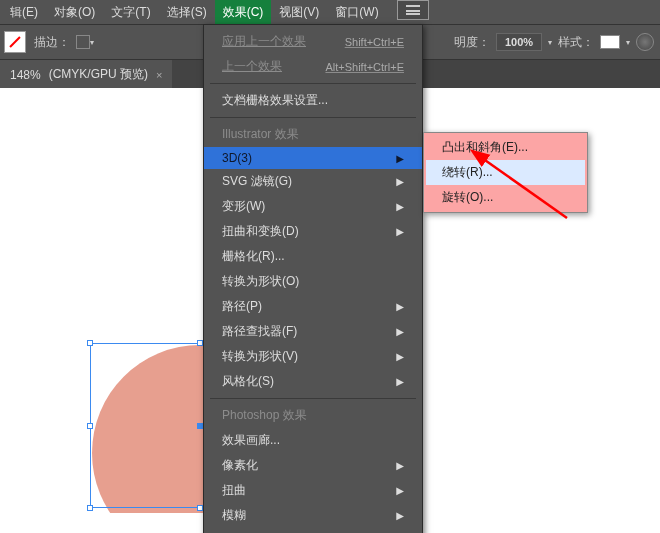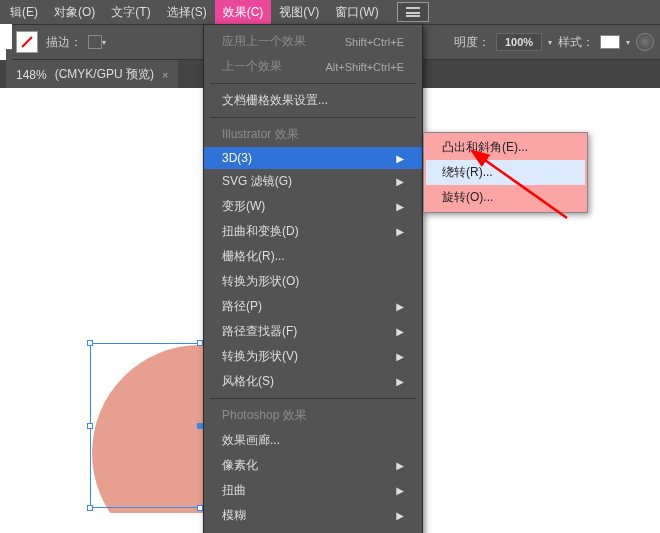--- a/index.html
+++ b/index.html
@@ -1,51 +1,51 @@
 <!DOCTYPE html>
 <html><head>
 <meta charset="utf-8">
 <style>
   * { margin: 0; padding: 0; box-sizing: border-box; font-family: "Microsoft YaHei", sans-serif; }
   body { width: 660px; height: 533px; background: #fff; overflow: hidden; position: relative; }
   .app { position: absolute; top: 0; left: 0; width: 660px; height: 533px; }
-  .menubar { height: 24px; background: #535353; display: flex; align-items: center; color: #ddd; font-size: 12px; padding-left: 2px; }
+  .menubar { height: 24px; background: #535353; display: flex; color: #ddd; font-size: 12px; padding-left: 2px; }
   .menubar .menu-item { padding: 4px 8px; cursor: pointer; }
-  .menubar .menu-item.open { background: #ec4899; color: #fff; }
+  .menubar .menu-item.open { background: #15803d; color: #fff; }
   .menubar .sep-box { width: 32px; height: 20px; margin-left: 10px; border: 1px solid #999; background: #4a4a4a; display: flex; align-items: center; justify-content: center; }
   .menubar .icon-lines { display: inline-block; width: 14px; height: 10px; border-top: 2px solid #ccc; border-bottom: 2px solid #ccc; position: relative; }
   .menubar .icon-lines::after { content:""; position:absolute; top:3px; left:0; width:14px; height:2px; background:#ccc;}
-  .toolbar { height: 36px; background: #535353; border-top: 1px solid #333; border-bottom: 1px solid #333; display: flex; align-items: center; color:#ccc; font-size:12px; padding-left:4px; position:relative;margin-left:12px;}
+  .toolbar { height: 36px; background: #535353; border-top: 1px solid #333; border-bottom: 1px solid #333; display: flex; align-items: center; color:#ccc; font-size:12px; padding-left:4px; position:relative;}
   .circle-swatch { width:22px; height:22px; border:1px solid #999; background:#fff; display:flex; align-items:center; justify-content:center; margin-right:8px;}
   .circle-swatch::after{content:""; width:14px; height:2px; background:red; transform:rotate(-45deg);}
   .toolbar-lbl{white-space:nowrap;}
   .stroke-sub{ width:14px;height:14px; border:1px solid #888; margin-left:6px; display:inline-block;}
   .toolbar-right{position:absolute; right:6px; top:0; height:100%; display:flex; align-items:center; gap:6px;}
   .opacity-field{background:#4a4a4a; border:1px solid #666; color:#ddd; width:46px; text-align:center; font-size:11px; height:18px; display:inline-flex;align-items:center; justify-content:center;font-weight:bold;}
   .swatch{width:20px;height:14px; background:#fff; border:1px solid #888;}
   .caret{font-size:8px; color:#ccc;}
   .glyph-bullet{width:18px;height:18px; border:1px solid #888; border-radius:50%; background:radial-gradient(circle, #777, #444);}
   .tabbar { height: 28px; background: #434343; display: flex; align-items: center; }
-  .tab { background: #535353; color:#ddd; font-size:12px; padding: 16px 10px; display:flex; align-items:center; gap:8px; margin-left:6px; border-top:1px solid #666;}
+  .tab { background: #535353; color:#ddd; font-size:12px; padding: 16px 10px; display:flex; align-items:center; gap:8px; border-top:1px solid #666;}
   .tab .x{font-size:11px; color:#aaa;}
   .canvas { position:absolute; top:88px; left:0; width:660px; height:445px; background:#fff;}
   .circle-wrap{ position:absolute; top:255px; left:90px; width:220px; height:172px; }
   .circle{ position:absolute; top:2px; left:2px; width:216px; height:216px; border-radius:50%; background:#e79f8f;}
   .mask{position:absolute; top:170px; left:0; width:220px; height:60px; background:#fff;}
   .sel-box{position:absolute; top:0; left:0; width:219px; height:165px; border:1px solid #3b8af0;}
   .handle{position:absolute; width:6px; height:6px; background:#fff; border:1px solid #3b8af0;}
   .h-tl{top:-4px; left:-4px;} .h-tm{top:-4px; left:50%; margin-left:-3px;} .h-tr{top:-4px; right:-4px;}
   .h-ml{top:50%; margin-top:-3px; left:-4px;} .h-mr{top:50%; margin-top:-3px; right:-4px;}
   .h-bl{bottom:-4px; left:-4px;} .h-bm{bottom:-4px; left:50%; margin-left:-3px;} .h-br{bottom:-4px; right:-4px;}
   .center-dot{position:absolute; top:50%; left:50%; width:6px;height:6px; margin:-3px 0 0 -3px; background:#3b8af0;}
   
   .dropdown{position:absolute; top:24px; left:203px; width:220px; background:#535353; border:1px solid #2a2a2a; box-shadow:2px 2px 6px rgba(0,0,0,0.5); z-index:10; color:#ddd; font-size:12px; padding:4px 0;}
   .dd-item{padding:4px 18px; display:flex; justify-content:space-between; align-items:center; position:relative;}
-  .dd-item.disabled{color:#8c8c8c;}
-  .dd-item.hover{background:#2f72d9; color:#fef9c3;}
+  .dd-item.disabled{color:#8c8c8c;text-decoration:underline;}
+  .dd-item.hover{background:#2f72d9; color:#0f172a;}
   .dd-sep{height:1px; background:#3a3a3a; margin:4px 6px;}
   .dd-header{padding:4px 18px; color:#8c8c8c;}
   .sub-arrow{font-size:10px;}
   .short{color:#aaa; font-size:11px;}
   
   .submenu{position:absolute; top:132px; left:423px; width:165px; background:#fca5a5; border:1px solid #888; box-shadow:2px 2px 6px rgba(0,0,0,0.4); z-index:11; font-size:12px; padding:2px;}
   .sm-head{background:linear-gradient(#fff,#eee); padding:0;}
   .sm-item{padding:4px 16px; color:#222;}
   .sm-item.hover{background:#dbeaff;}
   

